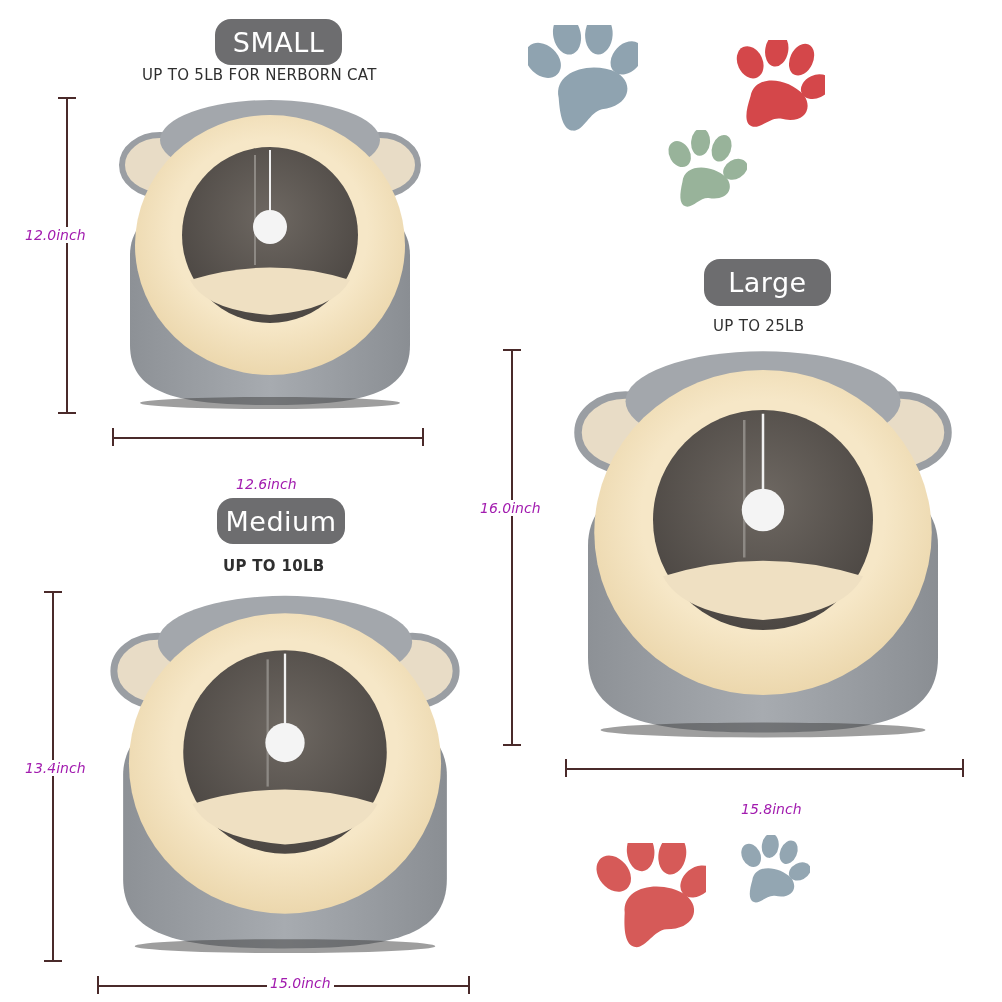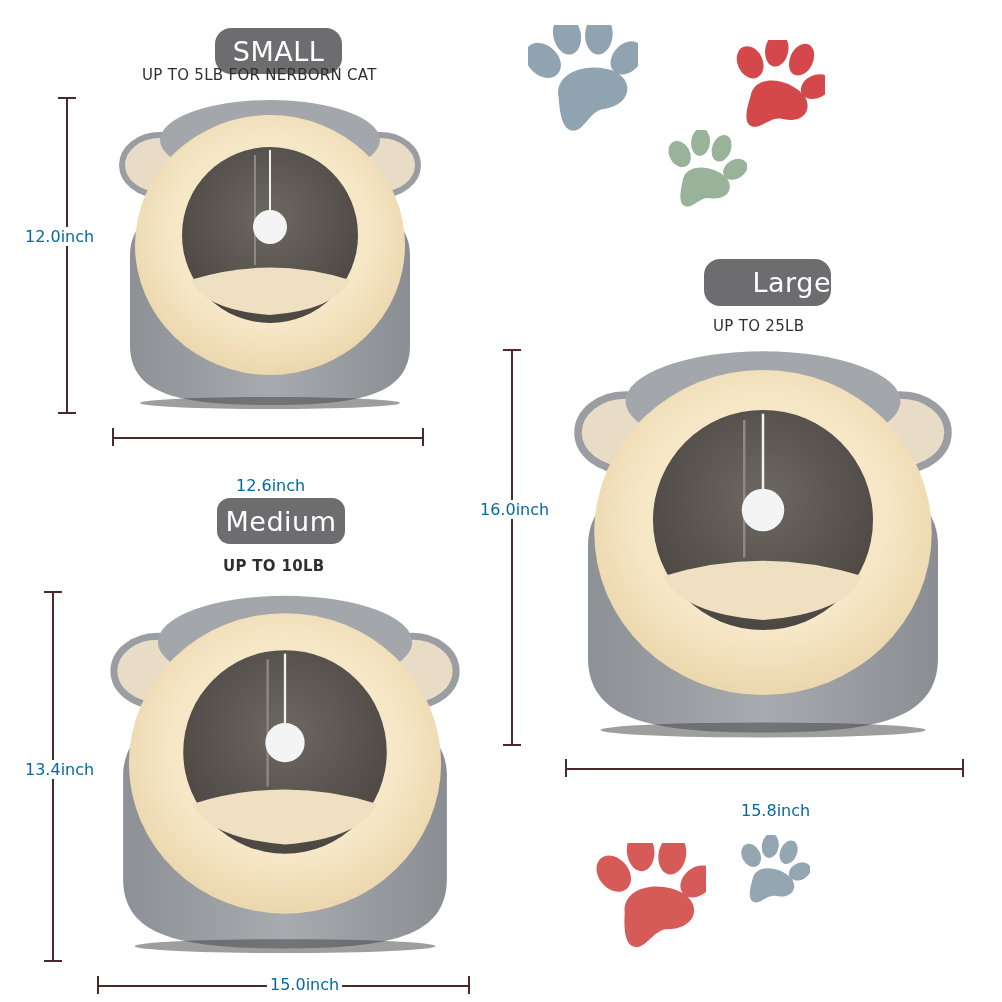--- a/index.html
+++ b/index.html
@@ -1,19 +1,19 @@
 <!DOCTYPE html>
 <html><head>
 <meta charset="utf-8">
 <style>
   html, body { margin:0; padding:0; background:#ffffff; }
   body { width:1002px; height:1002px; position:relative; overflow:hidden; font-family:"DejaVu Sans","Liberation Sans",sans-serif; color:#3a3a3a; }
   .pill { position:absolute; background:#6d6d6f; color:#ffffff; border-radius:16px; display:flex; align-items:center; justify-content:center; font-size:27px; letter-spacing:0.5px; }
   .cap { position:absolute; font-size:15px; color:#2f2f2f; white-space:nowrap; letter-spacing:0.3px; }
-  .dim-label { position:absolute; font-size:16px; color:#0369a1; background:#fff; white-space:nowrap; padding:0 3px; }
+  .dim-label { position:absolute; font-size:14px; color:#a21caf; background:#fff; white-space:nowrap; padding:0 3px;font-style:italic; }
   .vline { position:absolute; width:1.5px; background:#4a2a2a; }
   .hline { position:absolute; height:1.5px; background:#4a2a2a; }
   .tick-h { position:absolute; height:1.5px; width:18px; background:#4a2a2a; }
   .tick-v { position:absolute; width:1.5px; height:18px; background:#4a2a2a; }
   .bed { position:absolute; }
   .paw { position:absolute; }
 </style>
 </head>
 <body>
 
@@ -56,21 +56,21 @@
     <g id="pawShape">
       <ellipse cx="-28" cy="-22" rx="12" ry="16" transform="rotate(-35 -28 -22)"></ellipse>
       <ellipse cx="-5" cy="-38" rx="11" ry="16"></ellipse>
       <ellipse cx="20" cy="-33" rx="11" ry="16" transform="rotate(15 20 -33)"></ellipse>
       <ellipse cx="38" cy="-10" rx="11" ry="15" transform="rotate(55 38 -10)"></ellipse>
       <path d="M-22,10 C-22,-12 10,-14 28,0 C40,12 32,28 10,26 C0,26 -8,40 -16,38 C-24,36 -24,24 -22,10 Z"></path>
     </g>
   </defs>
 </svg>
 
-<div class="pill" style="left:215px; top:28px; width:127px; height:46px;">
+<div class="pill" style="left:215px; top:19px; width:127px; height:46px;">
   <span>SMALL</span>
 </div>
 <div class="cap" style="left:142px; top:66px;">UP TO 5LB  FOR NERBORN CAT</div>
 
 <svg class="bed" style="left:110px; top:95px;" width="320" height="320" viewBox="0 0 300 320">
   <use href="#bedShape"></use>
 </svg>
 
 <div>
   <div class="tick-h" style="left:58px; top:97px;"></div>
@@ -79,21 +79,21 @@
   <div class="dim-label" style="left:22px; top:227px;">12.0inch</div>
 </div>
 
 <div>
   <div class="tick-v" style="left:112px; top:428px;"></div>
   <div class="hline" style="left:112px; top:437px; width:311px;"></div>
   <div class="tick-v" style="left:422px; top:428px;"></div>
   <div class="dim-label" style="left:233px; top:428px;margin-top:48px;">12.6inch</div>
 </div>
 
-<div class="pill" style="left:217px; top:498px; width:128px; height:46px;border-radius:13px;">
+<div class="pill" style="left:217px; top:498px; width:128px; height:46px;">
   <span>Medium</span>
 </div>
 <div class="cap" style="left:223px; top:557px;font-weight:bold;">UP TO 10LB</div>
 
 <svg class="bed" style="left:100px; top:590px;" width="370" height="370" viewBox="0 0 300 320">
   <use href="#bedShape"></use>
 </svg>
 
 <div>
   <div class="tick-h" style="left:44px; top:591px;"></div>
@@ -102,21 +102,21 @@
   <div class="dim-label" style="left:22px; top:760px;">13.4inch</div>
 </div>
 
 <div>
   <div class="tick-v" style="left:97px; top:976px;"></div>
   <div class="hline" style="left:97px; top:985px; width:372px;"></div>
   <div class="tick-v" style="left:468px; top:976px;"></div>
   <div class="dim-label" style="left:267px; top:975px;">15.0inch</div>
 </div>
 
-<div class="pill" style="left:704px; top:259px; width:127px; height:47px;justify-content:flex-end;">
+<div class="pill" style="left:704px; top:259px; width:127px; height:47px;">
   <span>Large</span>
 </div>
 <div class="cap" style="left:713px; top:317px;">UP TO 25LB</div>
 
 <svg class="bed" style="left:563px; top:345px;" width="400" height="400" viewBox="0 0 300 320">
   <use href="#bedShape"></use>
 </svg>
 
 <div>
   <div class="tick-h" style="left:503px; top:349px;"></div>

